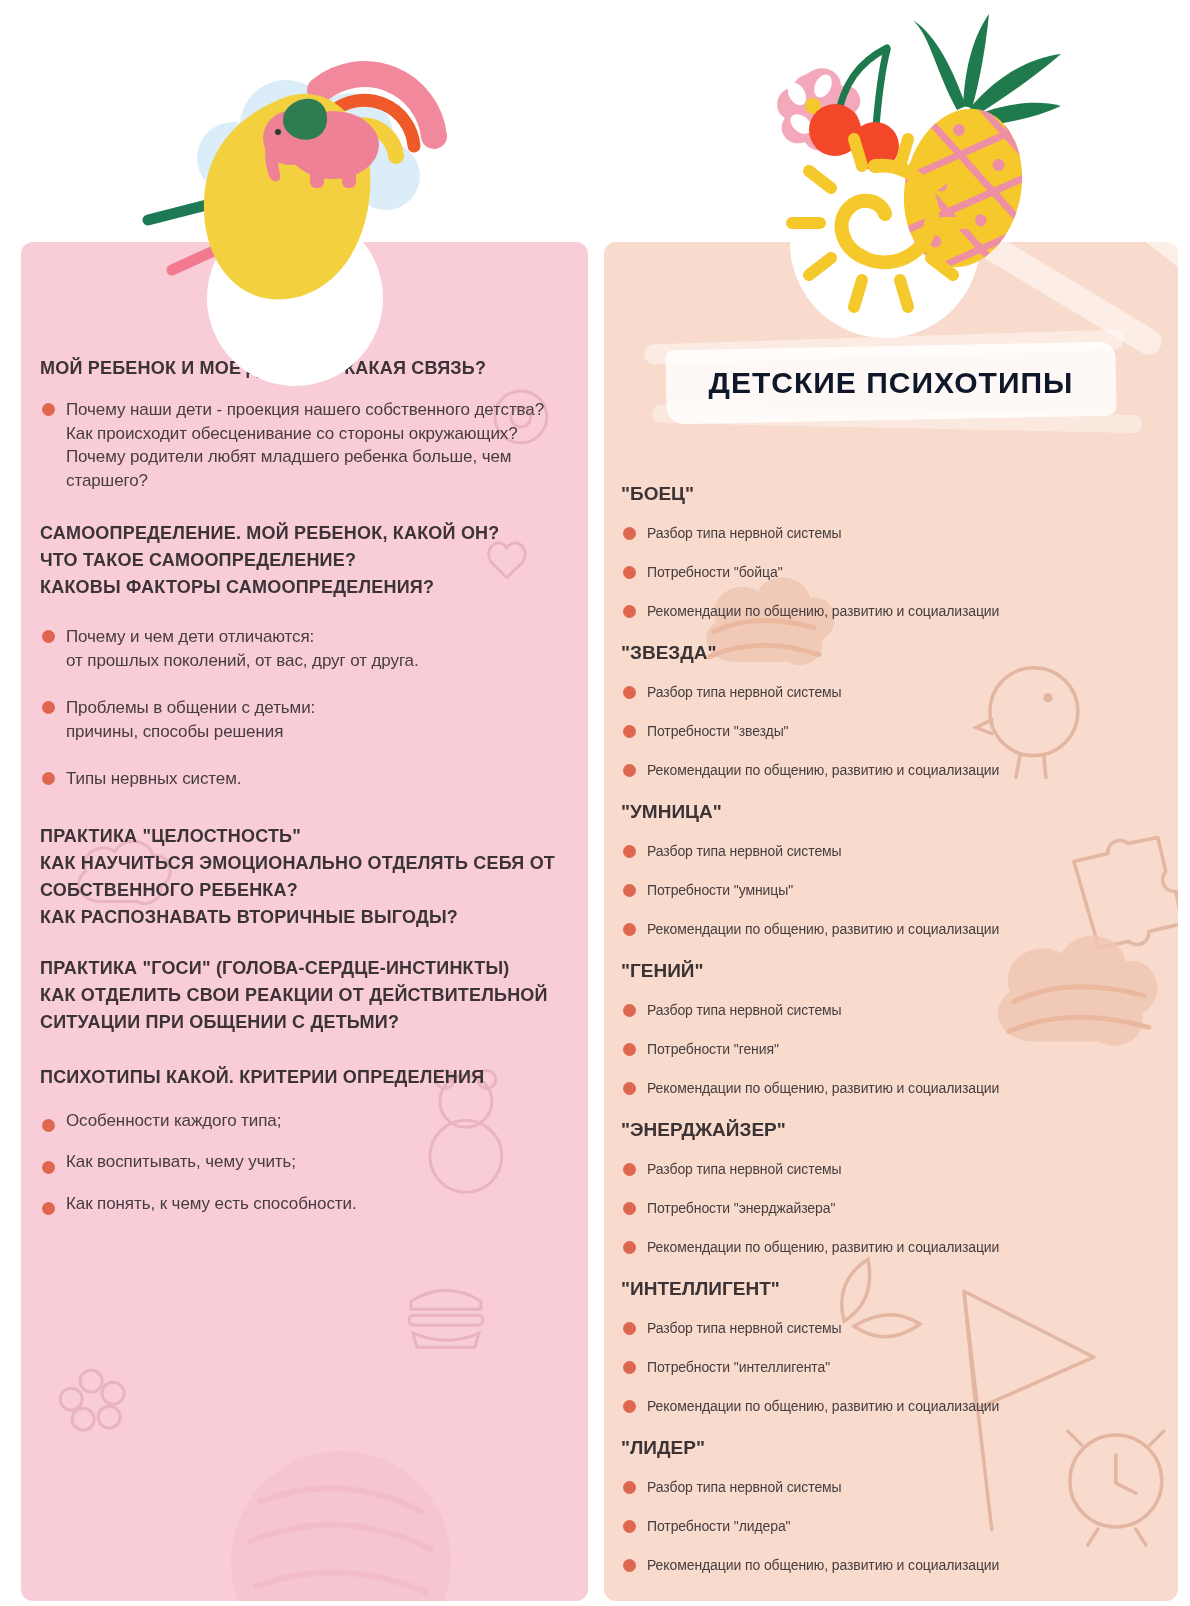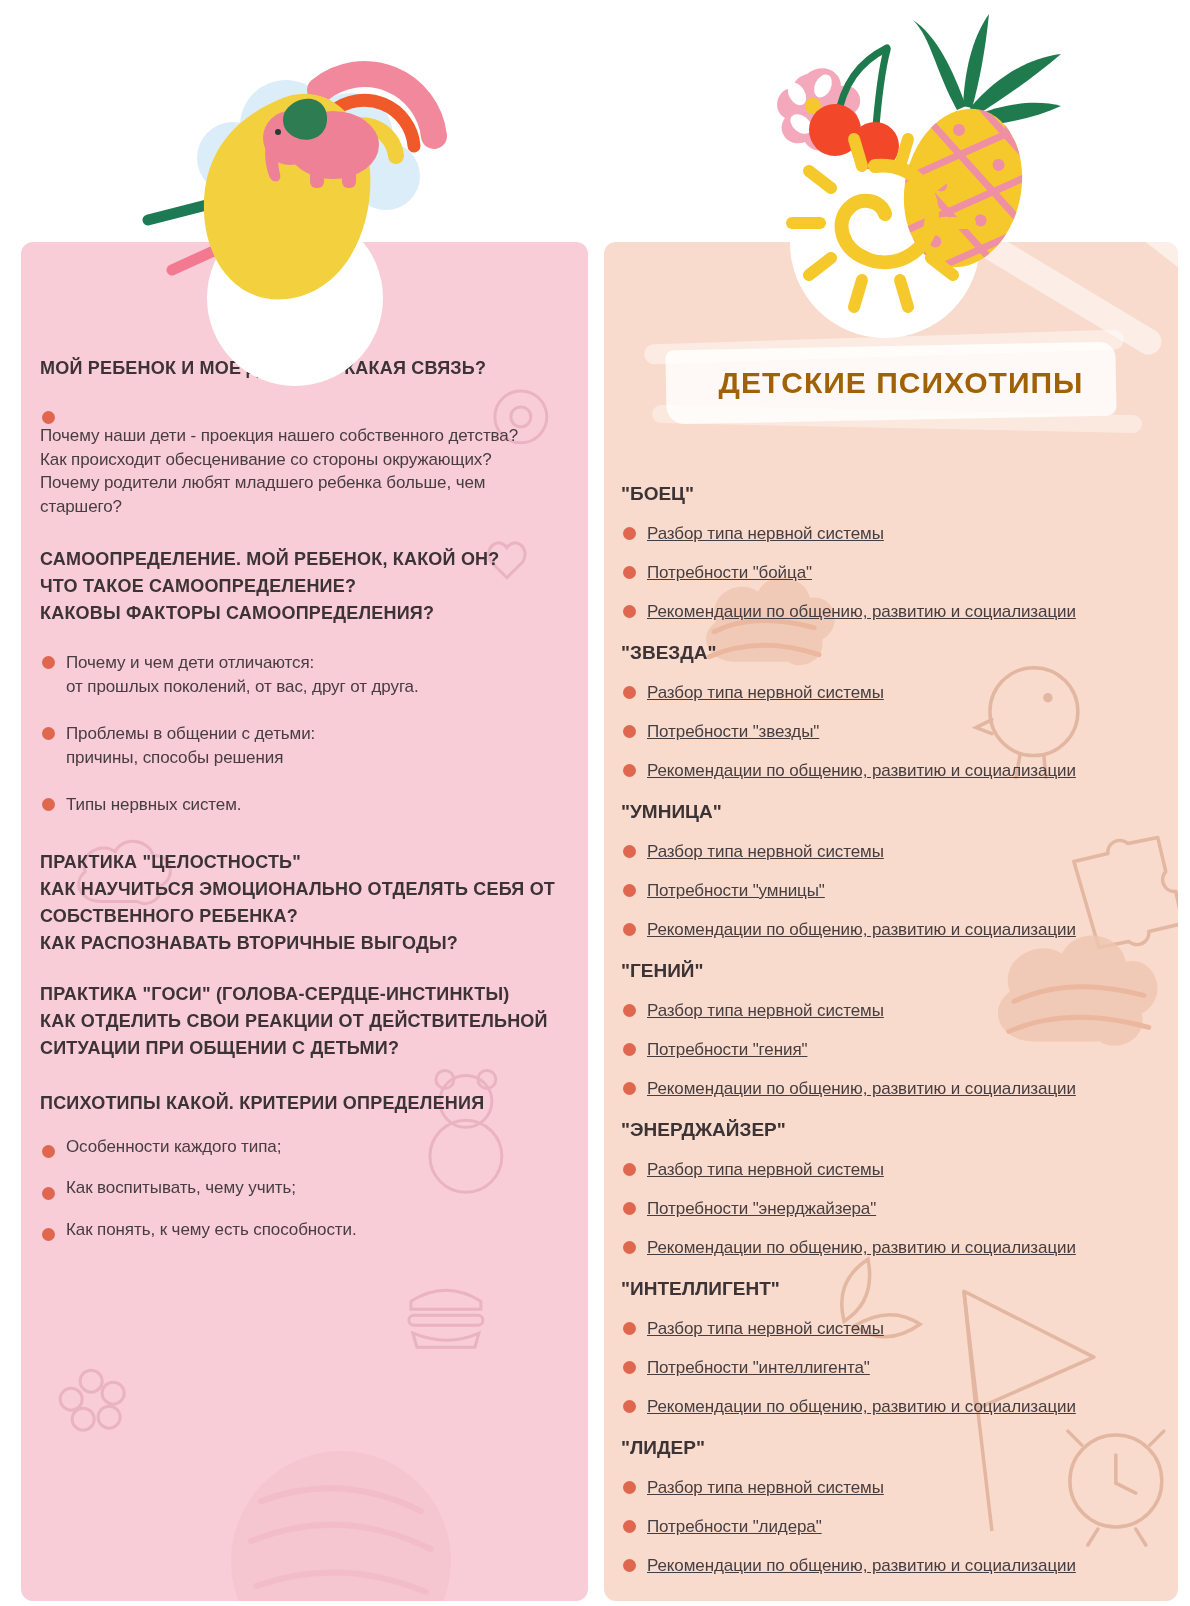--- a/index.html
+++ b/index.html
@@ -18,21 +18,21 @@
     font-weight:bold; font-size:18px; line-height:27px; color:#3c3336;
     white-space:pre-line; letter-spacing:.2px;
   }
   .btext { font-size:17px; line-height:23.5px; white-space:pre-line; letter-spacing:-.1px; }
   .bullet { display:flex; align-items:flex-start; }
   .dot {
     flex:0 0 13px; width:13px; height:13px; border-radius:50%;
     background:#e0674f; margin:5px 11px 0 2px;
   }
   
-  .mt-b1 { margin-top:24px;flex-direction:column; }
+  .mt-b1 { margin-top:16px; }
   .mt-h2 { margin-top:28px; }
   .mt-bl { margin-top:24px; }
   .mt-h3 { margin-top:32px; }
   .mt-h4 { margin-top:24px; }
   .mt-h5 { margin-top:28px; }
   .mt-sm { margin-top:18px;align-items:flex-end; }
 
   
   .brush { position:relative; margin:104px auto 0 auto; width:450px; height:74px; }
   .brush-core {
@@ -51,29 +51,29 @@
     position:absolute; width:230px; height:26px; right:-60px; top:-70px;
     transform:rotate(31deg); background:rgba(255,255,255,.5); border-radius:14px;
   }
   .brush-smear2 {
     position:absolute; width:120px; height:16px; right:-95px; top:-118px;
     transform:rotate(38deg); background:rgba(255,255,255,.55); border-radius:10px;
   }
   .page-title {
     position:relative; z-index:2; width:100%; height:100%;
     display:flex; align-items:center; justify-content:center;
-    font-weight:bold; font-size:30px; letter-spacing:1px; color:#a16207;margin-left:10px;
+    font-weight:bold; font-size:30px; letter-spacing:1px; color:#0f172a;
   }
   .rsections { position:relative; padding:0 17px 0 17px; margin-top:62px; }
   .psec-title {
     font-weight:bold; font-size:19px; line-height:24px; color:#3c3336; margin-top:18px;
   }
   .psec-title:first-child { margin-top:0; }
   .pitem { margin-top:16px; display:flex; align-items:flex-start; }
-  .pitem .ptext { font-size:17px; line-height:23px; letter-spacing:-.1px;text-decoration:underline; }
+  .pitem .ptext { font-size:14px; line-height:23px; letter-spacing:-.1px; }
 
   .illus { position:absolute; z-index:5; }
   .illus-left  { left:128px; top:8px;  width:345px; height:400px; }
   .illus-right { left:735px; top:8px;  width:350px; height:380px; }
 </style>
 </head>
 <body>
 
 <section class="panel panel-left">
   <svg class="doodles" viewBox="0 0 567 1360">

